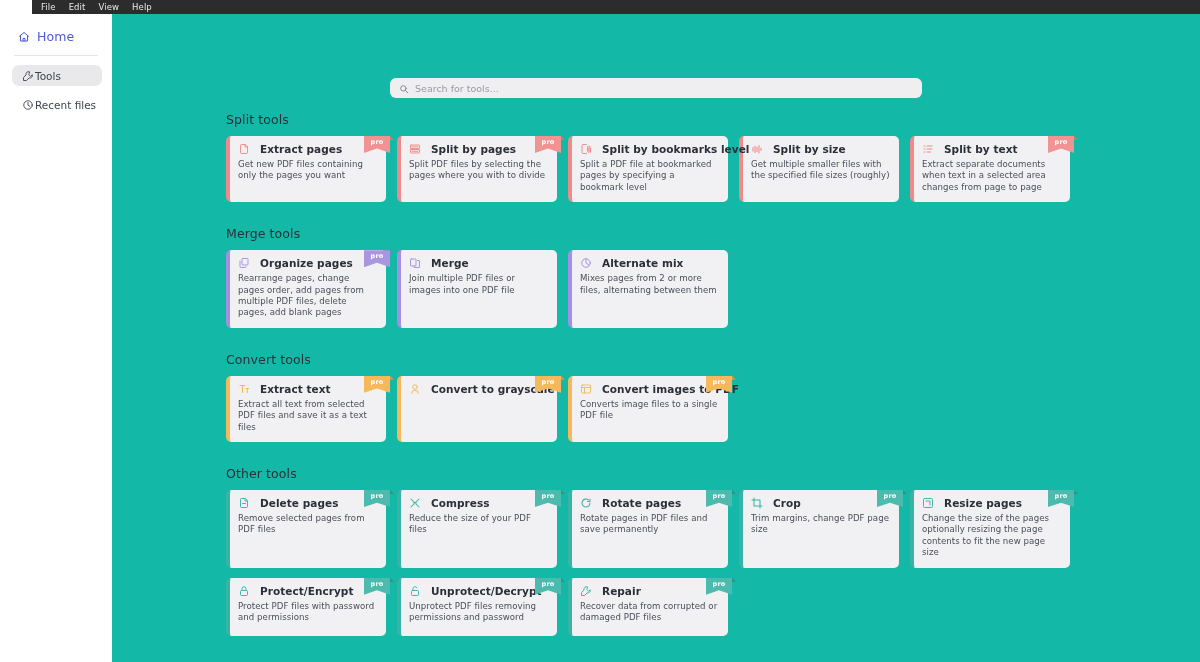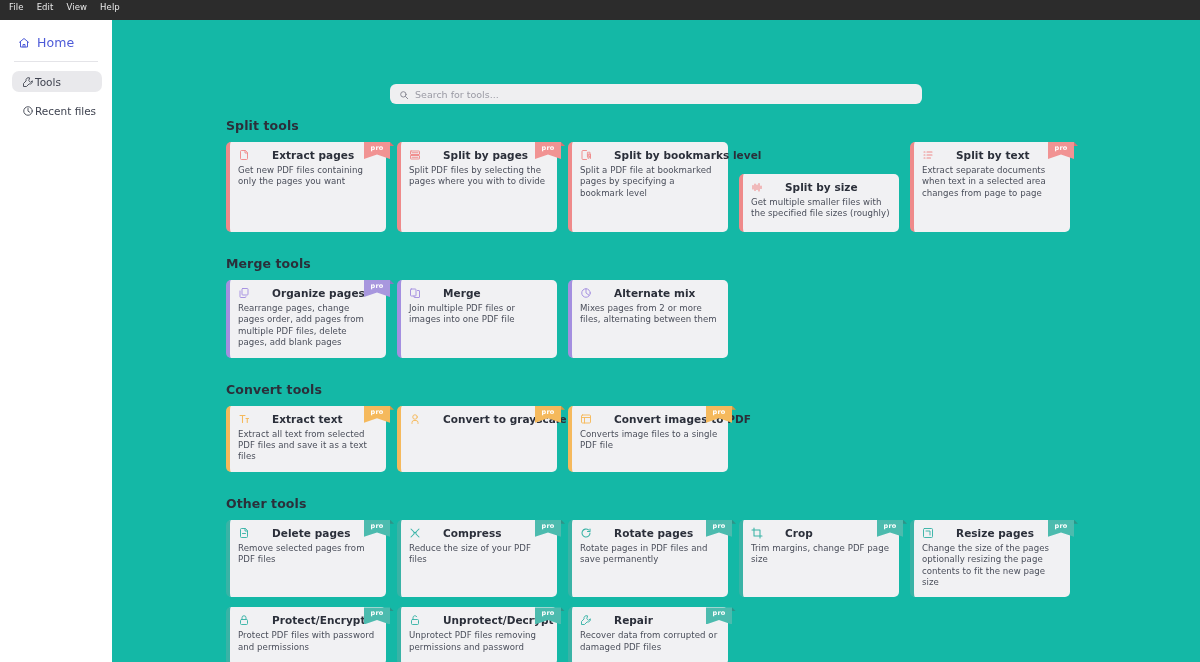--- a/index.html
+++ b/index.html
@@ -7,26 +7,27 @@
   html, body {
     width: 1200px;
     height: 662px;
     overflow: hidden;
     background: #ffffff;
     font-family: "DejaVu Sans", "Liberation Sans", sans-serif;
   }
 
   
   .menubar {
-    height: 20px;
+    height: 14px;
     background: #2c2c2c;
     display: flex;
     align-items: flex-start;
     padding-left: 4px;
     gap: 3px;
+    margin-left: 32px;
   }
   .menubar-item {
     color: #e8e8e8;
     font-size: 8.5px;
     line-height: 14px;
     padding: 0 5px;
     letter-spacing: .1px;
     cursor: default;
   }
 
@@ -109,21 +110,21 @@
     width: 100%;
     height: 100%;
   }
   .search-input::placeholder { color: #9a9aa4; }
 
   .content { padding: 14px 0 0 114px; }
 
   .section { margin-bottom: 2px; }
   .section-title {
     font-size: 12.5px;
-    font-weight: bold;
+    font-weight: normal;
     color: #2b2f3a;
     letter-spacing: .1px;
     margin: 0 0 9px 0;
   }
   .section-gap { height: 22px; }
 
   .cards {
     display: flex;
     flex-wrap: wrap;
     gap: 10px 11px;
@@ -138,21 +139,21 @@
     border-radius: 5px;
     border-left: 4px solid #cccccc;
     padding: 7px 9px 9px 8px;
     cursor: pointer;
     overflow: visible;
   }
 
   .card-head {
     display: flex;
     align-items: center;
-    gap: 22px;
+    gap: 10px;
     margin-bottom: 4px;
     position: relative;
     z-index: 1;
   }
   .card-ico { width: 12px; height: 12px; flex: 0 0 12px; display: block; }
   .card-title {
     font-size: 10.5px;
     font-weight: bold;
     color: #2b2f3a;
     letter-spacing: .05px;
@@ -312,21 +313,21 @@
                   <svg class="card-ico" viewBox="0 0 24 24" fill="none" stroke="#ef8a8a" stroke-width="1.9" stroke-linecap="round" stroke-linejoin="round">
                     <path d="M13 3H6a2 2 0 0 0-2 2v14a2 2 0 0 0 2 2h7"></path>
                     <path d="M17 9v10l3-2.5 3 2.5V9z" transform="translate(-3 -3) scale(0.85) translate(4 3)"></path>
                     <path d="M16 11v8l2.5-2 2.5 2v-8z"></path>
                   </svg>
                 </span>
                 <span class="card-title">Split by bookmarks level</span>
               </div>
               <div class="card-desc">Split a PDF file at bookmarked pages by specifying a bookmark level</div>
             </div>
-            <div class="card theme-red" style="border-left-color: rgb(239, 138, 138); margin-top: 32px;">
+            <div class="card theme-red" style="border-left-color: rgb(239, 138, 138);">
               <div class="card-head">
                 <span>
                   <svg class="card-ico" viewBox="0 0 24 24" fill="none" stroke="#ef8a8a" stroke-width="2.2" stroke-linecap="round" stroke-linejoin="round">
                     <path d="M4 16V9M8 19V6M12 17V8M16 20V5M20 15V10"></path>
                   </svg>
                 </span>
                 <span class="card-title">Split by size</span>
               </div>
               <div class="card-desc">Get multiple smaller files with the specified file sizes (roughly)</div>
             </div>

